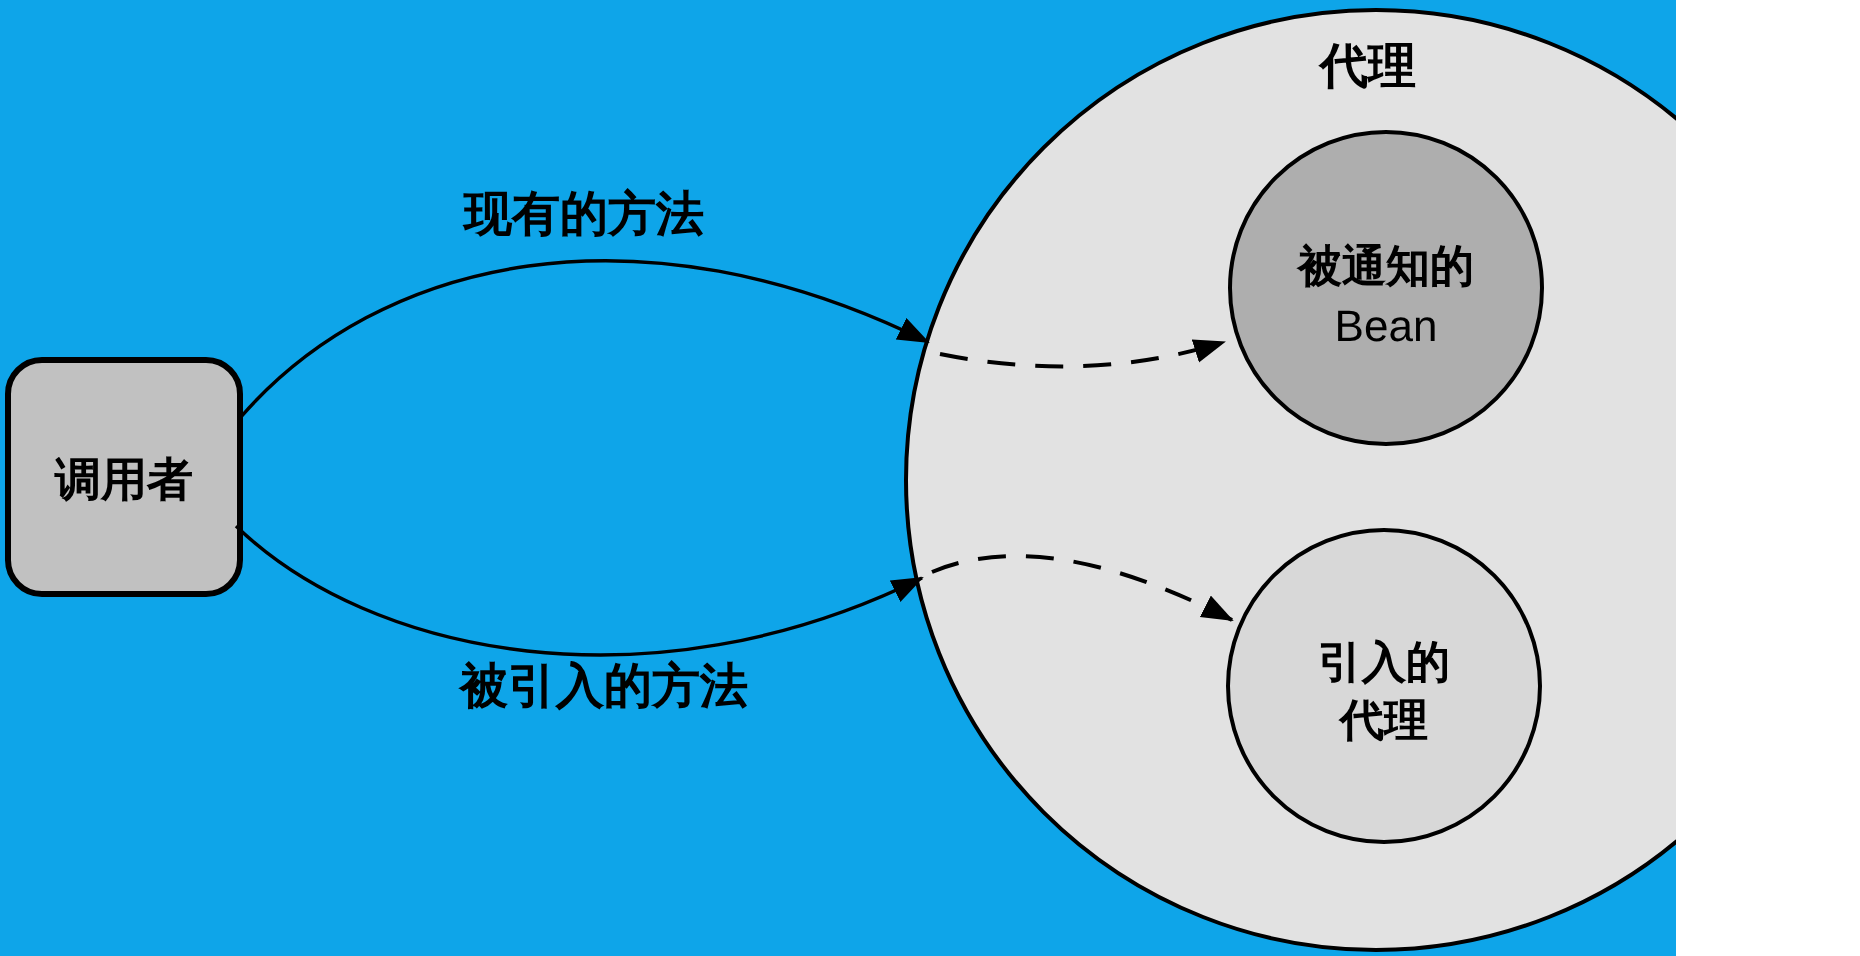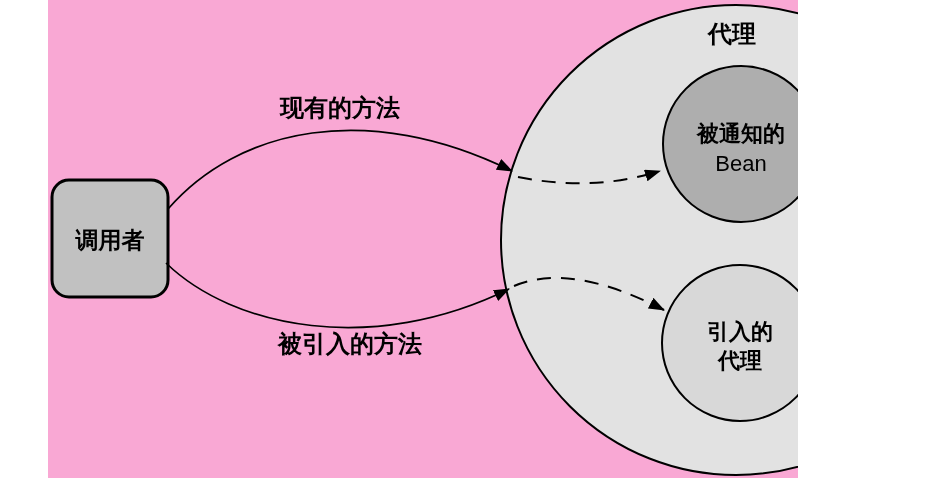--- a/index.html
+++ b/index.html
@@ -2,25 +2,24 @@
 <html><head>
 <meta charset="utf-8">
 <style>
   html, body {
     margin: 0;
     padding: 0;
     background: #ffffff;
   }
   .stage {
     position: relative;
-    width: 750px;
+    width: 838px;
     height: 478px;
-    background: #f9a8d4;
+    background: #0ea5e9;
     overflow: hidden;
-    margin-left: 48px;
   }
   svg { display: block; }
   text {
     fill: #000000;
     user-select: none;
   }
   .cn {
     font-family: "Liberation Serif", serif;
     font-weight: 600;
   }

